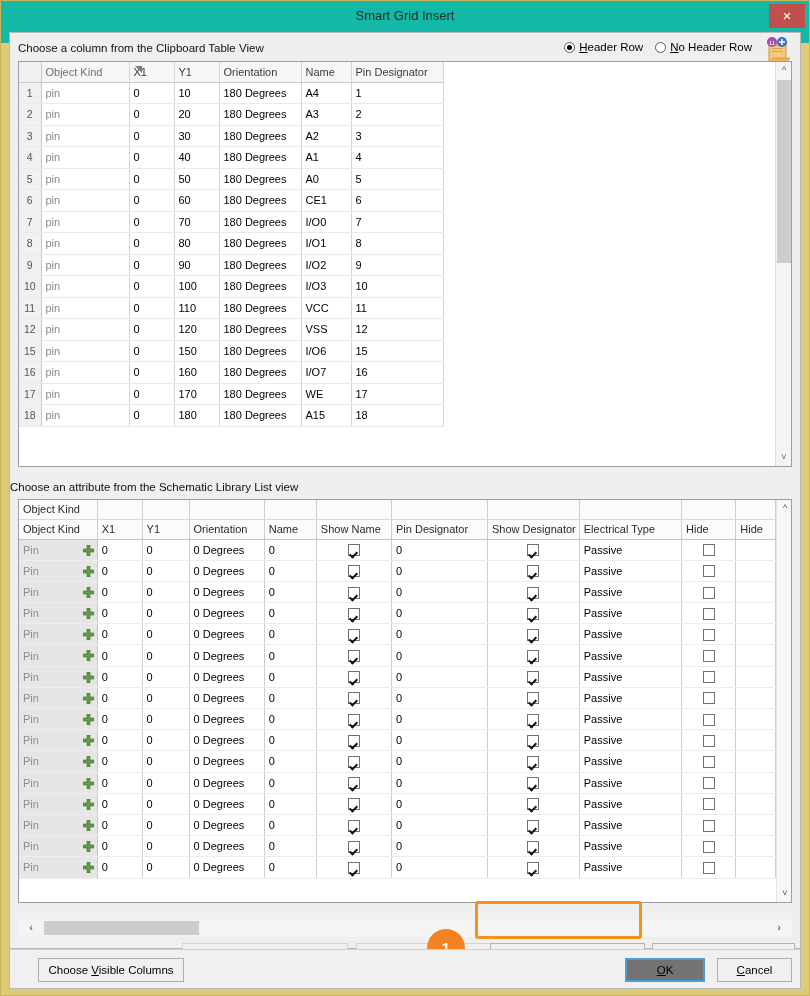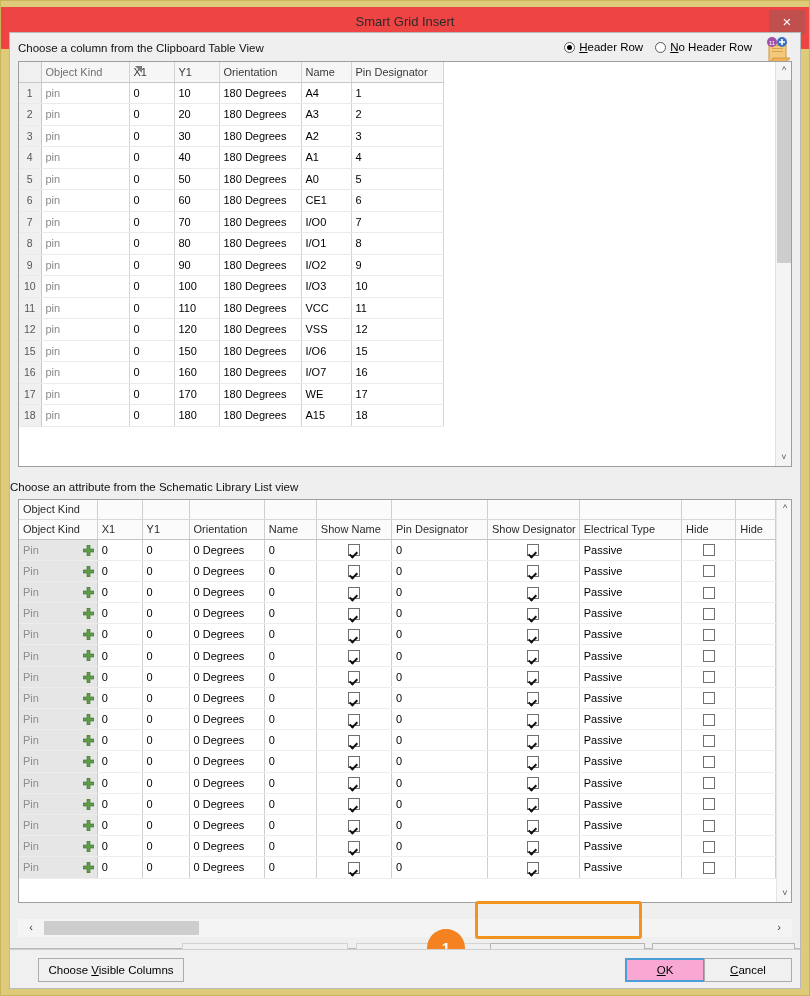--- a/index.html
+++ b/index.html
@@ -17,22 +17,21 @@
     position: absolute; left: 0; top: 0;
     width: 810px; height: 996px;
     background: #ddcb7a;
     border: 1px solid #c9b65c;
   }
 
   
   .titlebar {
     position: absolute; left: 0; top: 0;
     width: 808px; height: 42px;
-    background: #ef4444;
-    margin-top: 6px;
+    background: #14b8a6;
   }
   .titlebar-text {
     position: absolute; left: 0; right: 0; top: 7px;
     text-align: center;
     font-size: 13px;
     color: #2b2b2b;
   }
   .close-btn {
     position: absolute; right: 4px; top: 3px;
     width: 36px; height: 24px;
@@ -300,22 +299,22 @@
     height: 24px;
     background: #f0f0f0;
     border: 1px solid #adadad;
     font-size: 11.5px;
     line-height: 22px;
     text-align: center;
     cursor: pointer;
     margin-left: 12px;
   }
   .f-choose { left: 16px; width: 146px; }
-  .f-ok { right: 95px; width: 80px; border: 2px solid #4b9ed6; background:#f9a8d4; line-height:20px;}
-  .f-cancel { right: 8px; width: 88px; }
+  .f-ok { right: 95px; width: 80px; border: 2px solid #4b9ed6; background:#737373; line-height:20px;}
+  .f-cancel { right: 8px; width: 75px; }
 </style>
 </head>
 <body>
 
 <div class="window">
 
   <div class="titlebar">
     <div class="titlebar-text">Smart Grid Insert</div>
     <div class="close-btn">×</div>
   </div>

